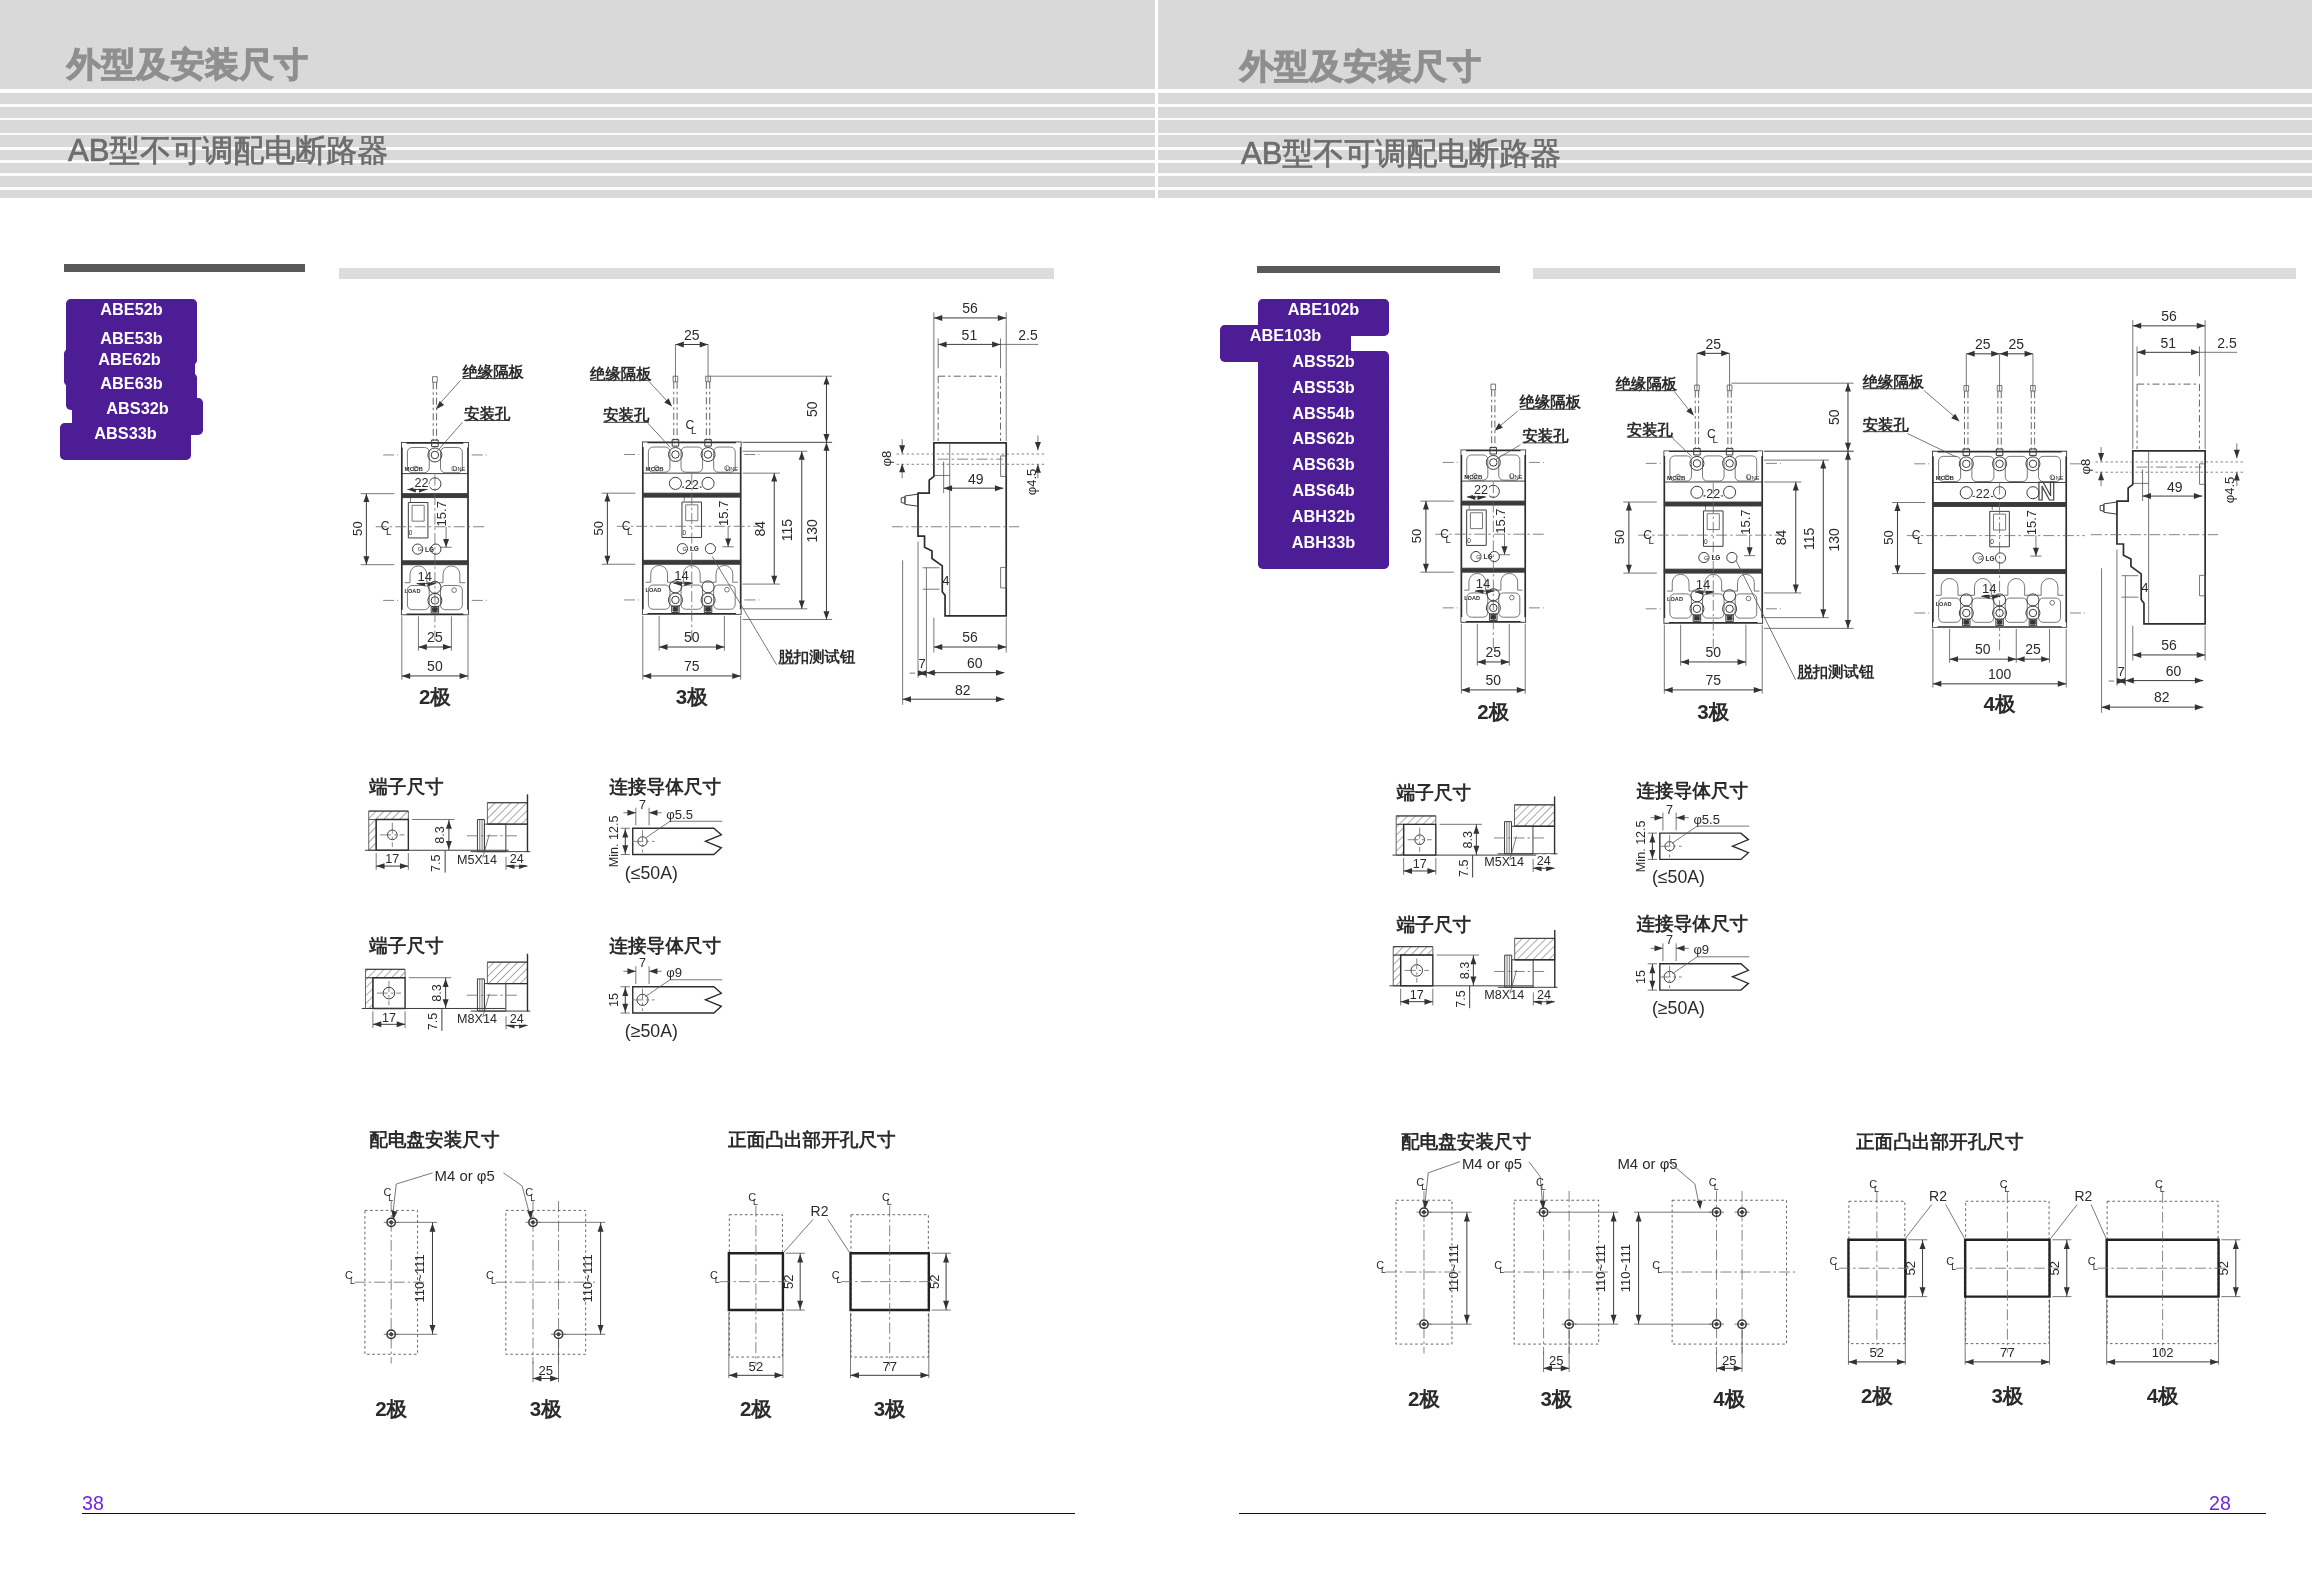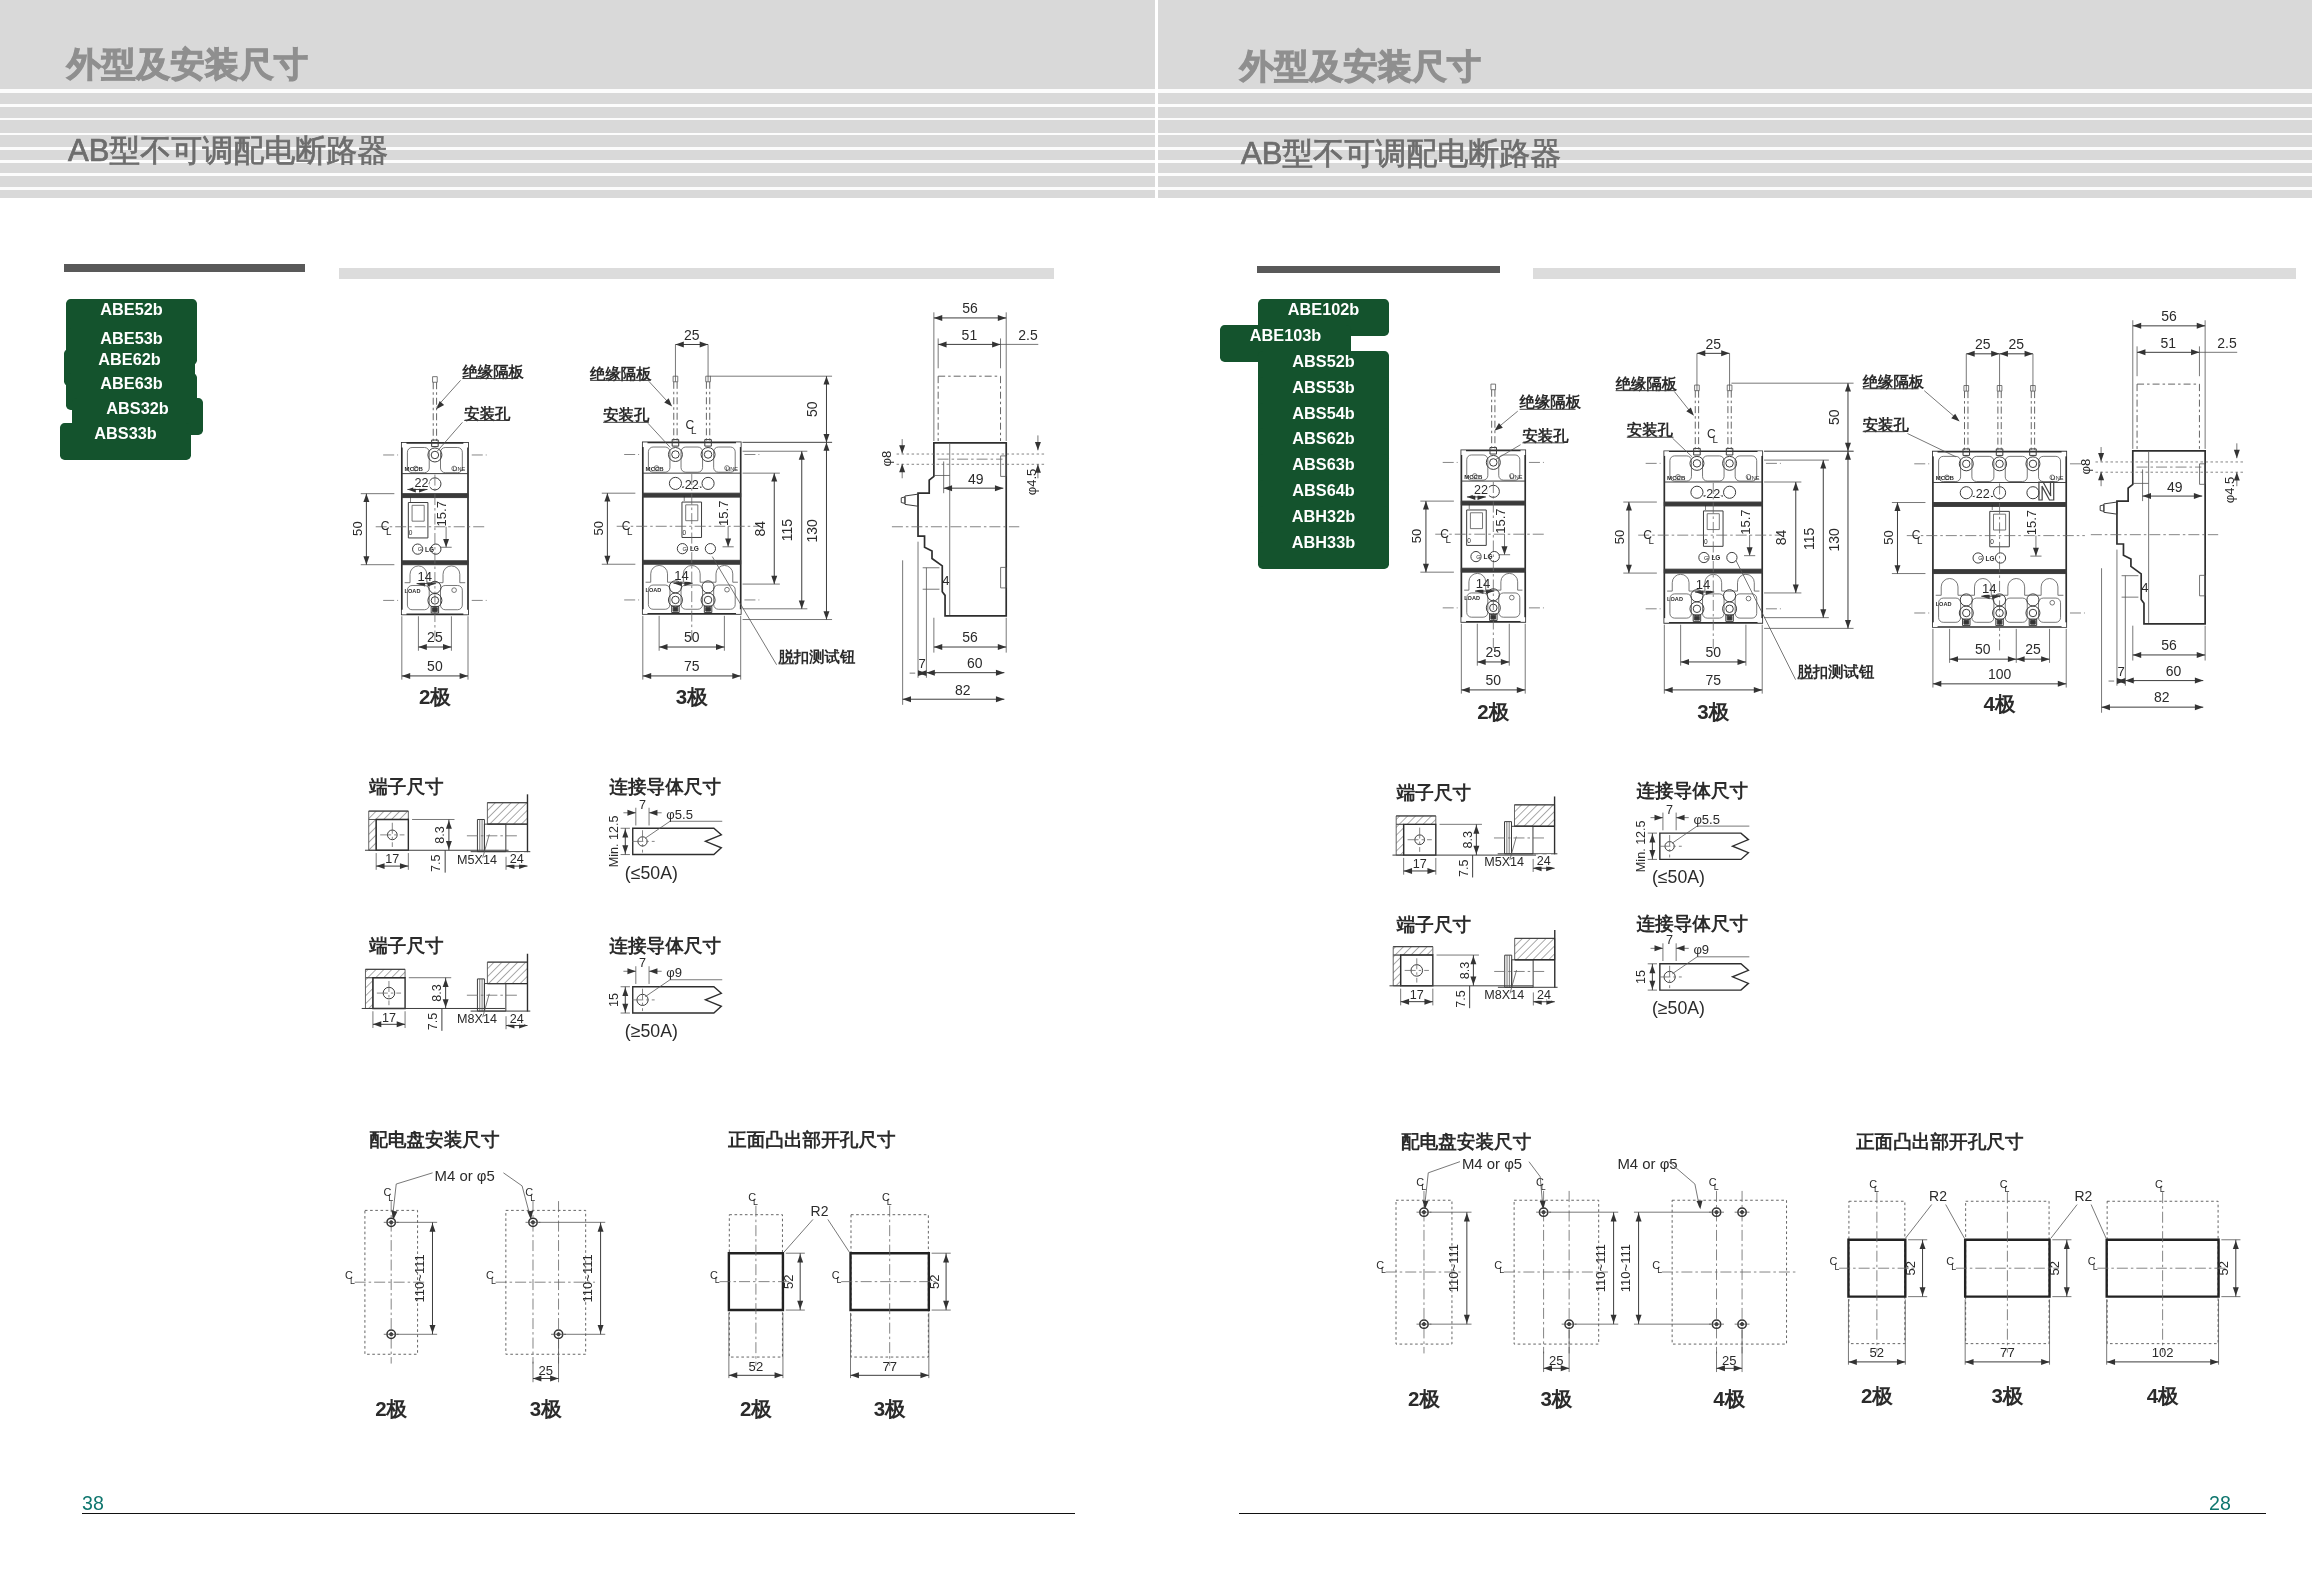--- a/index.html
+++ b/index.html
@@ -2,23 +2,23 @@
 <html style="font-size:15px"><head><meta charset="utf-8"><style>
 html,body{margin:0;padding:0;background:#fff}
 #page{position:relative;width:2313px;height:1570px;overflow:hidden;background:#fff;
   font-family:"Liberation Sans",sans-serif}
 #hdr{position:absolute;left:0;top:0;width:2313px;height:198px;background:#d9d9d9}
 .st{position:absolute;left:0;width:2313px;background:#fcfcfc}
 #pgdiv{position:absolute;left:1155px;top:0;width:2.8px;height:198px;background:#fff}
 .ht{position:absolute;font-weight:bold;color:#8f8f8f;font-size:34px;letter-spacing:0.5px;white-space:nowrap;line-height:1;-webkit-text-stroke:1.2px #8f8f8f}
 .hs{position:absolute;font-weight:normal;color:#6d6d6d;font-size:31px;white-space:nowrap;line-height:1;-webkit-text-stroke:0.7px #6d6d6d}
 .bar{position:absolute}
-.lab{position:absolute;height:37px;background:#14532d;border-radius:4.7px;color:#fff;
+.lab{position:absolute;height:37px;background:#4c1d95;border-radius:4.7px;color:#fff;
   font-weight:bold;font-size:16.3px;text-align:center;line-height:20.5px}
-.pn{position:absolute;font-size:19.6px;color:#0f766e}
+.pn{position:absolute;font-size:19.6px;color:#6d28d9}
 .fl{position:absolute;height:0;border-top:1.5px solid #111}
 </style></head>
 <body>
 <div id="page">
 <div id="hdr"></div>
 <div class="st" style="top:89px;height:4.2px"></div>
 <div class="st" style="top:104px;height:2.6px"></div>
 <div class="st" style="top:118px;height:2.4px"></div>
 <div class="st" style="top:133px;height:2.4px"></div>
 <div class="st" style="top:147px;height:2.5px"></div>

